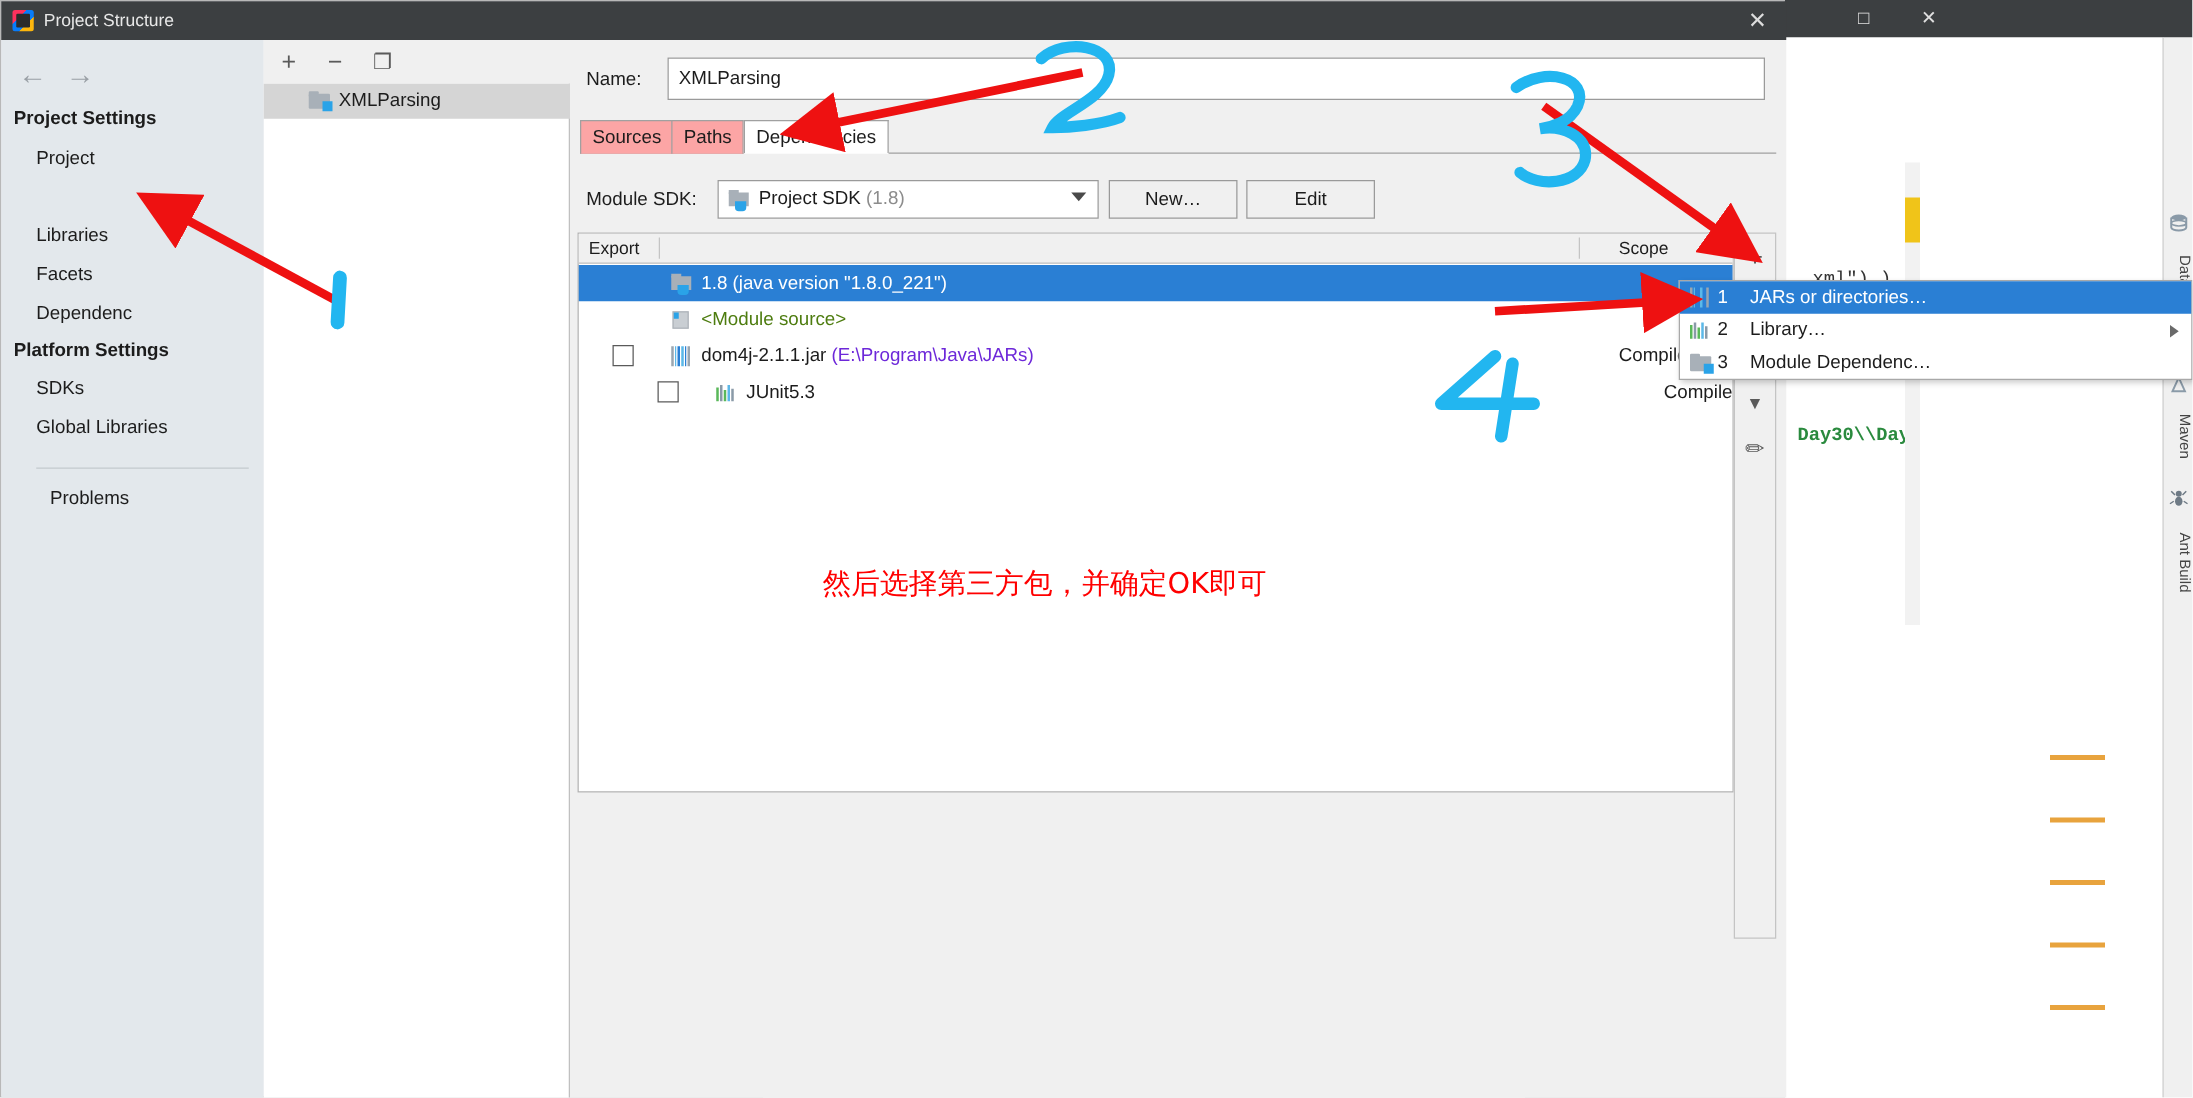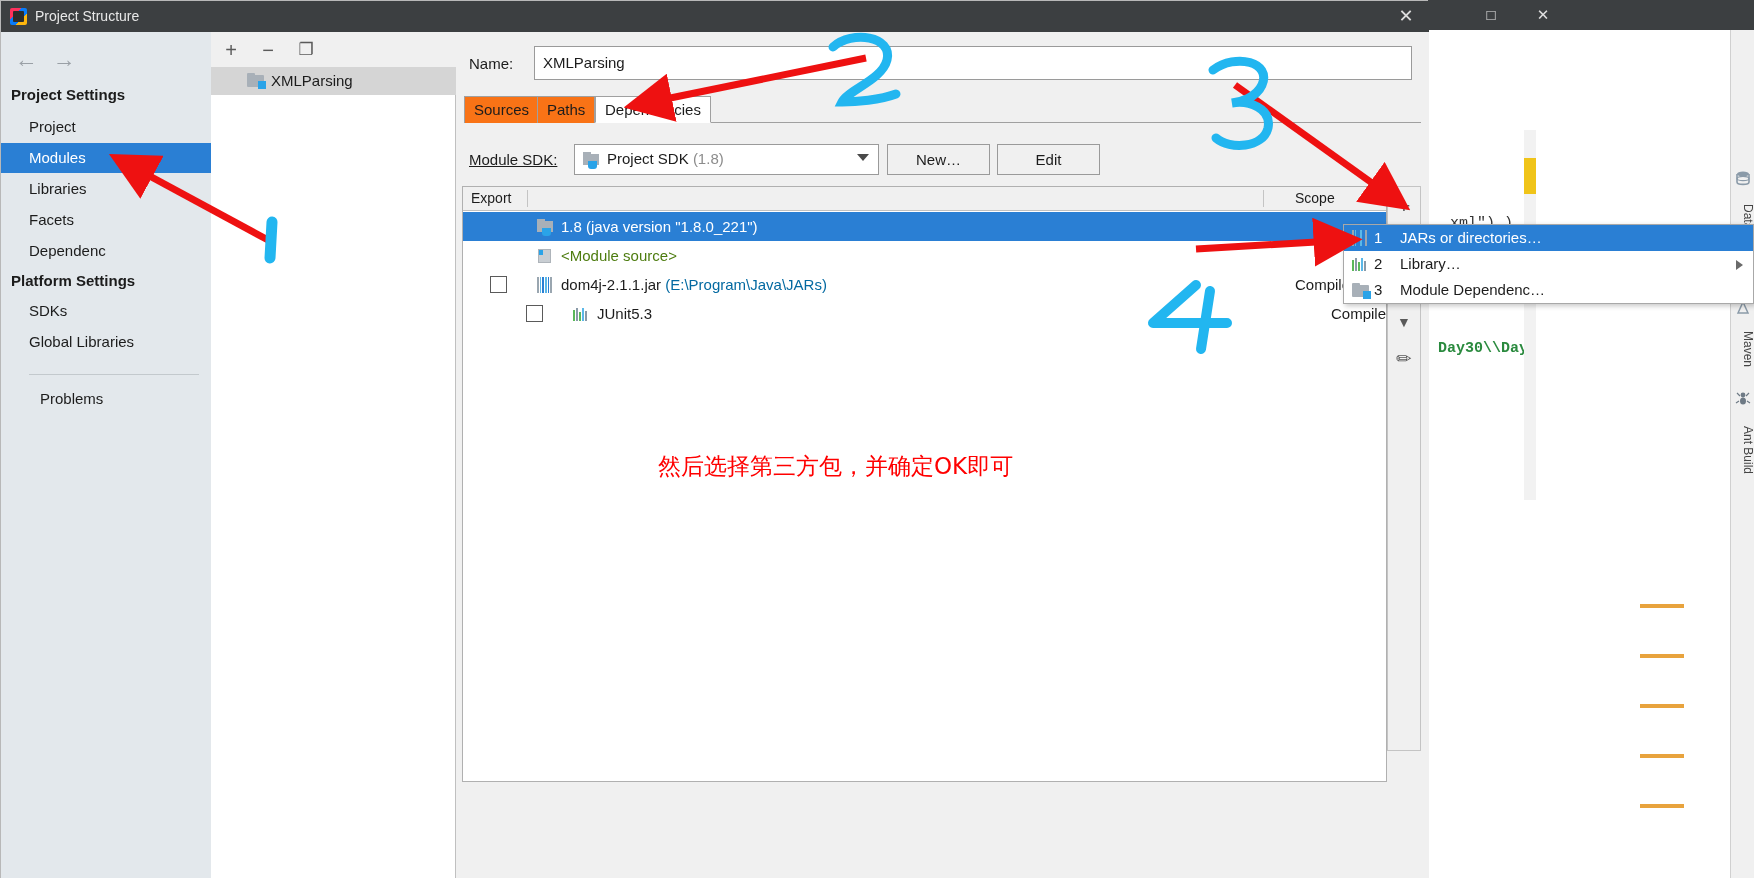--- a/index.html
+++ b/index.html
@@ -195,27 +195,27 @@
     background: #ffffff; border: 1px solid #9a9a9a;
     font-size: 15px; color: #1c1c1c; padding: 0 8px; line-height: 32px;
   }
 
   .tabstrip {
     position: absolute; left: 8px; top: 64px; width: 957px; height: 27px;
     border-bottom: 1px solid #a0a0a0;
   }
   .tab {
     position: absolute; top: 0; height: 27px;
-    background: #f97316; border: 1px solid #a0a0a0; border-bottom: none;
+    background: #fca5a5; border: 1px solid #a0a0a0; border-bottom: none;
     font-size: 15px; color: #1c1c1c; line-height: 25px; padding: 0 9px;
   }
   .tab.active { background: #ffffff; border-bottom: 1px solid #ffffff; }
 
   .sdk-row { position: absolute; left: 0; top: 112px; width: 973px; height: 32px; }
-  .sdk-label { position: absolute; left: 13px; top: 7px; font-size: 15px; color: #1c1c1c; text-decoration: underline; }
+  .sdk-label { position: absolute; left: 13px; top: 7px; font-size: 15px; color: #1c1c1c; }
   .sdk-combo {
     position: absolute; left: 118px; top: 0; width: 305px; height: 31px;
     background: #ffffff; border: 1px solid #9a9a9a;
   }
   .sdk-combo-text {
     position: absolute; left: 32px; top: 5px; font-size: 15px; color: #1c1c1c;
   }
   .sdk-combo-ver { color: #8c8c8c; }
   .sdk-combo-arrow {
     position: absolute; right: 9px; top: 9px; width: 0; height: 0;
@@ -223,21 +223,21 @@
     border-top: 7px solid #4a4a4a;
   }
   .btn {
     position: absolute; top: 0; height: 31px;
     background: #f0f0f0; border: 1px solid #9a9a9a;
     font-size: 15px; color: #1c1c1c; line-height: 29px; text-align: center;
   }
 
   
   .dep-table {
-    position: absolute; left: 6px; top: 154px; width: 925px; height: 596px;
+    position: absolute; left: 6px; top: 154px; width: 925px; height: 448px;
     background: #ffffff; border: 1px solid #b0b0b0;
   }
   .dep-header {
     position: absolute; left: 0; top: 0; width: 923px; height: 24px;
     background: #f0f0f0; border-bottom: 1px solid #c0c0c0;
   }
   .dep-th {
     position: absolute; top: 0; height: 23px;
     font-size: 14px; color: #1c1c1c; line-height: 23px;
   }
@@ -248,21 +248,21 @@
     position: absolute; left: 0; width: 923px; height: 29px;
     font-size: 15px; color: #1c1c1c; line-height: 29px;
   }
   .dep-row.selected { background: #2a7fd4; color: #ffffff; }
   .dep-check {
     position: absolute; left: 27px; top: 6px; width: 17px; height: 17px;
     background: #ffffff; border: 1px solid #5a5a5a;
   }
   .dep-label { position: absolute; left: 74px; top: 0; white-space: nowrap; }
   .dep-label.link { color: #4d7c0f; }
-  .dep-path { color: #0369a1; }
+  .dep-path { color: #6d28d9; }
   .dep-scope {
     position: absolute; top: 0; font-size: 15px; color: #1c1c1c; line-height: 29px;
   }
   .dep-scope-arrow {
     position: absolute; top: 12px; width: 0; height: 0;
     border-left: 5px solid transparent; border-right: 5px solid transparent;
     border-top: 6px solid #1c1c1c;
   }
 
   
@@ -363,21 +363,20 @@
 
     <div class="nav-pane">
       <div class="nav-arrows">
         <div class="nav-arrow" style="left:8px;">←</div>
         <div class="nav-arrow" style="left:46px;">→</div>
       </div>
 
       <div class="nav-section" style="top:54px;">Project Settings</div>
 
       <div class="nav-item" style="top:80px;">Project</div>
-      <div class="nav-item selected" style="top:111px;">Modules</div>
       <div class="nav-item" style="top:142px;">Libraries</div>
       <div class="nav-item" style="top:173px;">Facets</div>
       <div class="nav-item" style="top:204px;">Dependenc</div>
 
       <div class="nav-section" style="top:240px;">Platform Settings</div>
 
       <div class="nav-item" style="top:264px;">SDKs</div>
       <div class="nav-item" style="top:295px;">Global Libraries</div>
 
       <div class="nav-sep" style="top:342px;"></div>

